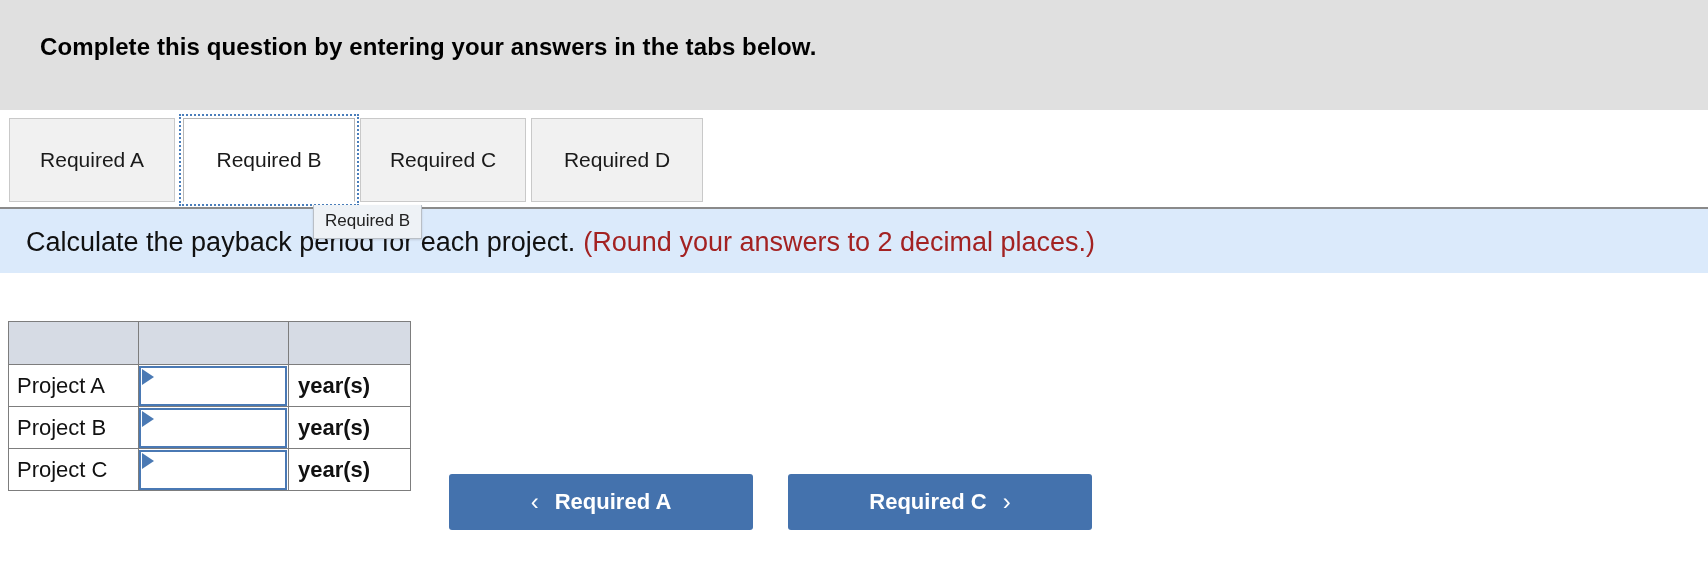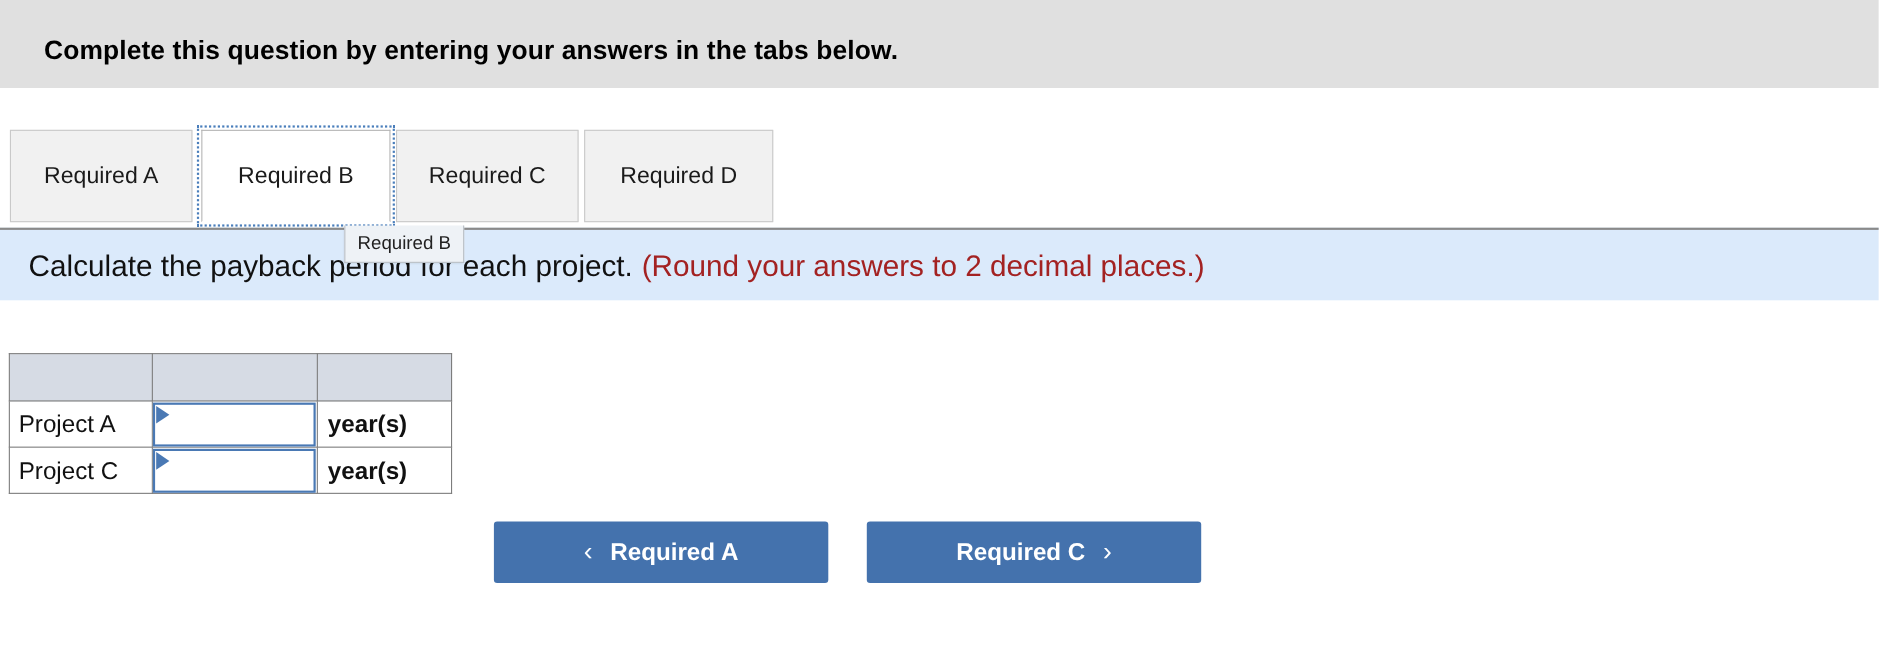--- a/index.html
+++ b/index.html
@@ -14,21 +14,21 @@
     overflow: hidden;
     position: relative;
   }
 
   
   .header-strip {
     position: absolute;
     left: 0;
     top: 0;
     width: 1708px;
-    height: 80px;
+    height: 110px;
     background: #e0e0e0;
     box-sizing: border-box;
   }
   .header-title {
     position: absolute;
     left: 40px;
     top: 33px;
     font-size: 24px;
     font-weight: bold;
     color: #000000;
@@ -248,20 +248,30 @@
       <td class="col-label cell-label">Project A</td>
       <td class="col-input">
         <div class="input-wrap">
           <input class="answer-input" type="text" value="" style="">
           <span class="input-flag"></span>
         </div>
       </td>
       <td class="col-unit cell-unit">year(s)</td>
     </tr>
 
+    <tr>
+      <td class="col-label cell-label">Project B</td>
+      <td class="col-input">
+        <div class="input-wrap">
+          <input class="answer-input" type="text" value="" style="">
+          <span class="input-flag"></span>
+        </div>
+      </td>
+      <td class="col-unit cell-unit">year(s)</td>
+    </tr>
 
     <tr>
       <td class="col-label cell-label">Project C</td>
       <td class="col-input">
         <div class="input-wrap">
           <input class="answer-input" type="text" value="" style="">
           <span class="input-flag"></span>
         </div>
       </td>
       <td class="col-unit cell-unit">year(s)</td>

